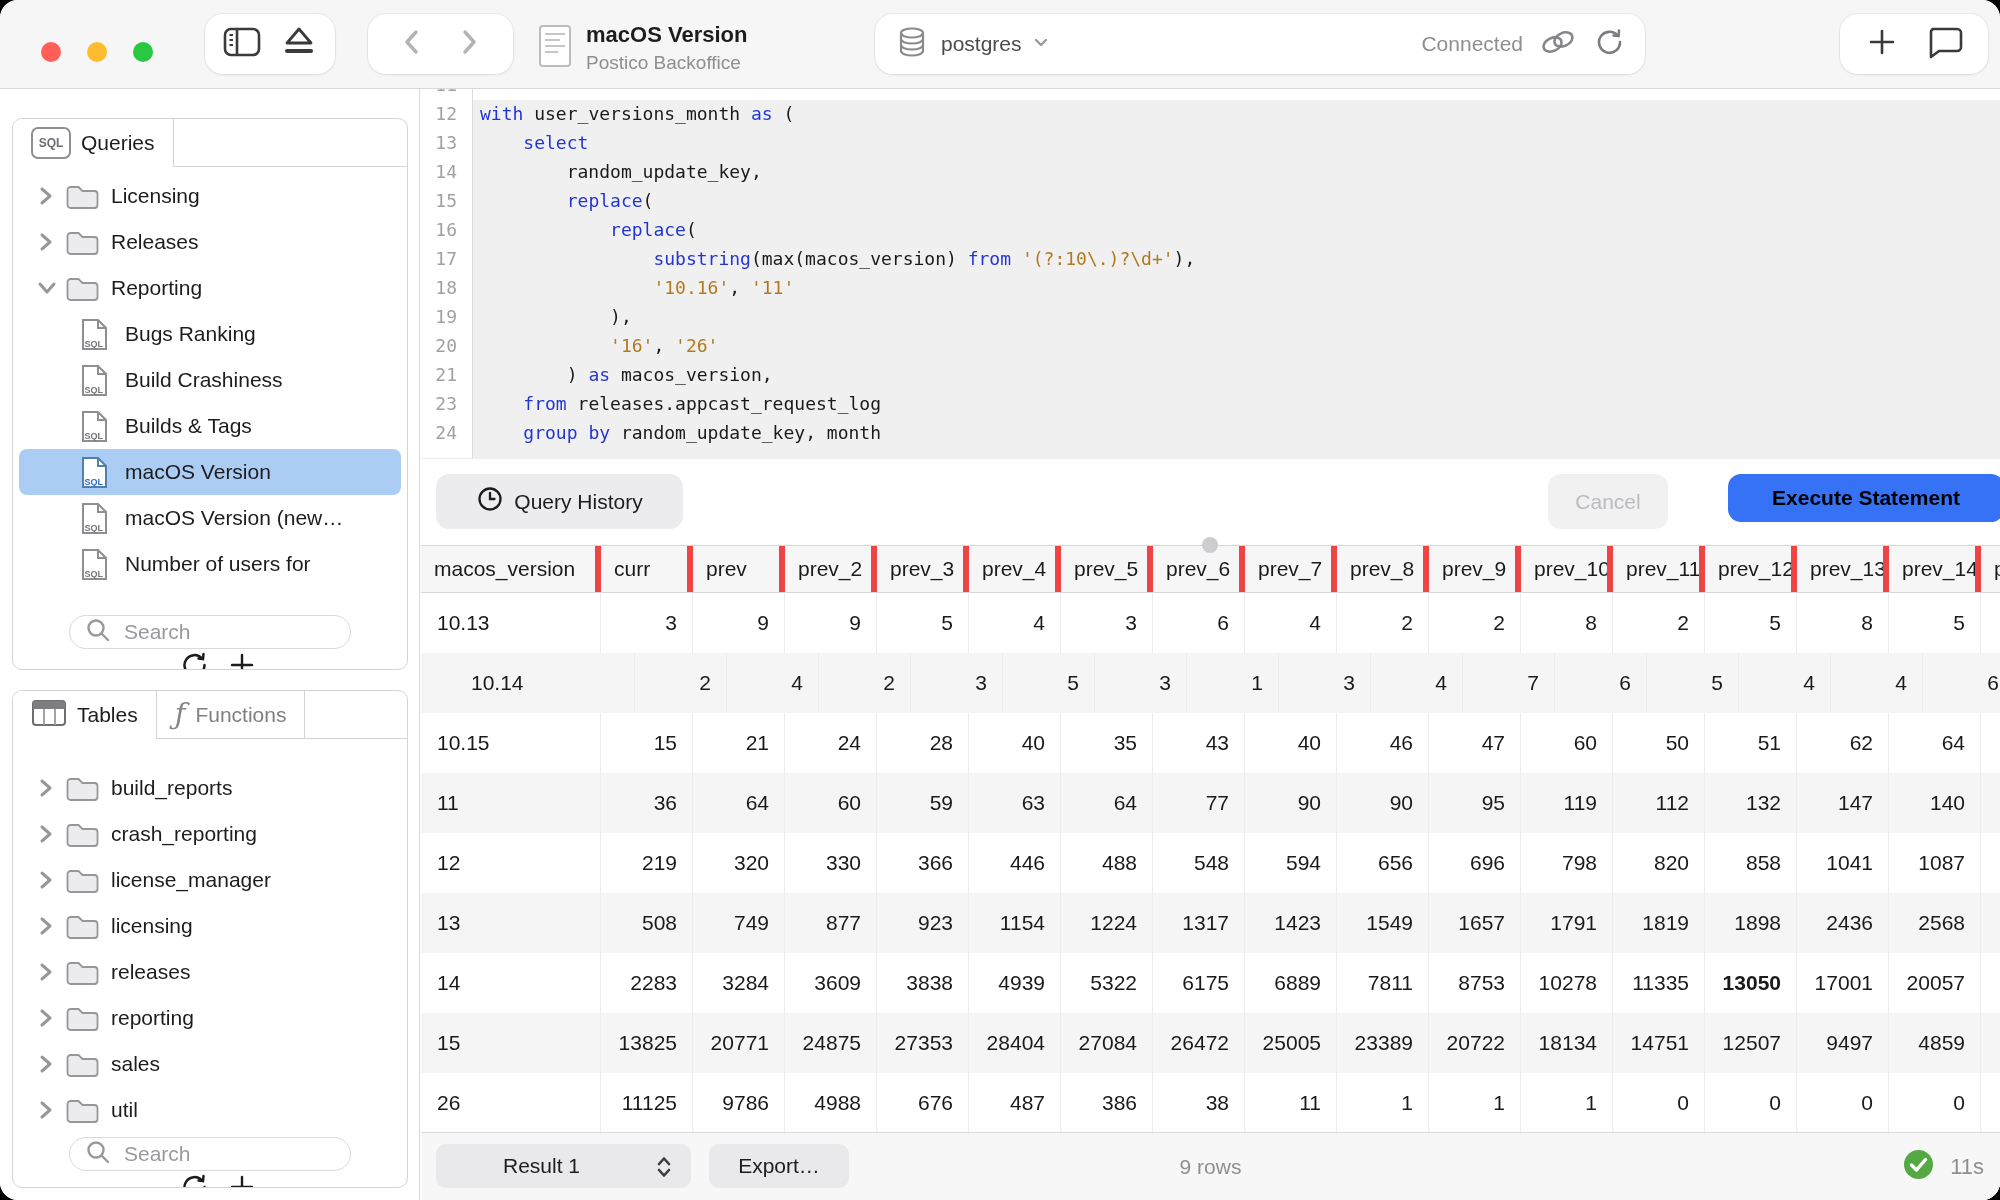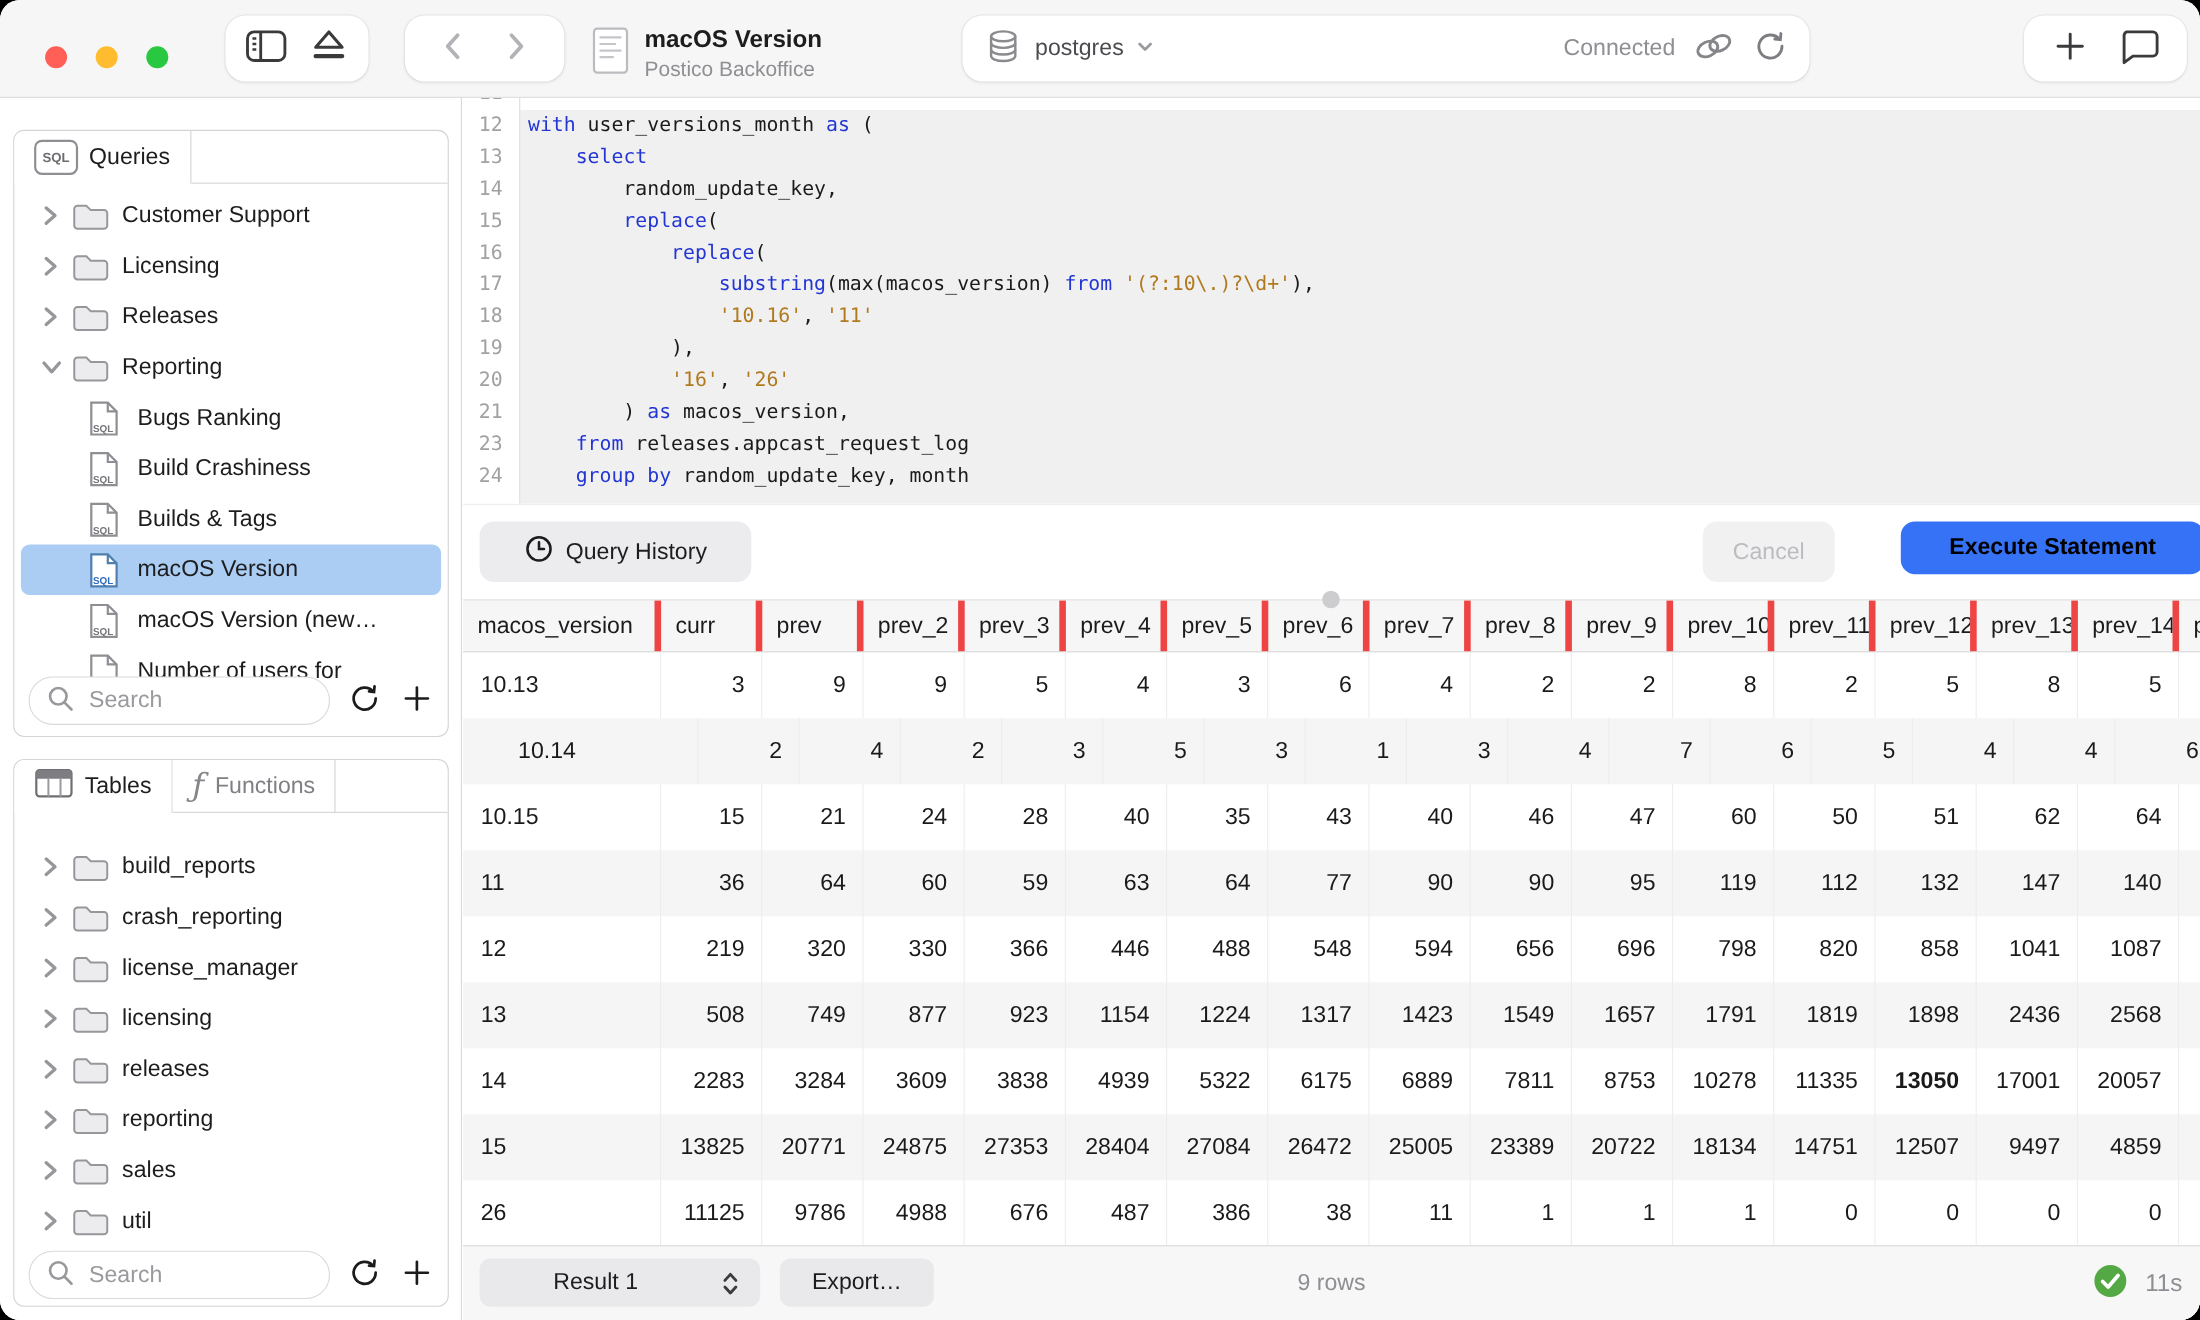--- a/index.html
+++ b/index.html
@@ -38,21 +38,21 @@
   .sql-badge{width:40px;height:32px;border:2px solid #8e8e93;border-radius:7px;display:flex;align-items:center;justify-content:center;font-size:12px;font-weight:bold;color:#6d6d72;background:#fff;box-sizing:border-box;}
   .tree{position:absolute;left:0;right:0;overflow:hidden;}
   .tree-q{top:48px;height:446px;padding-top:6px;}
   .tree-t{top:48px;height:394px;padding-top:26px;}
   .trow{height:46px;display:flex;align-items:center;padding-left:22px;font-size:21px;color:#1d1d1f;}
   .trow .chev{width:30px;display:flex;align-items:center;}
   .trow .ficon{width:46px;display:flex;align-items:center;}
   .trow.file{padding-left:68px;}
   .trow.file .ficon{width:44px;}
   .trow.sel{background:#abcdf3;border-radius:8px;margin:0 6px;padding-left:62px;}
-  .searchrow{position:absolute;left:13px;right:13px;height:44px;display:flex;align-items:center;}
+  .searchrow{position:absolute;left:13px;right:13px;height:44px;display:flex;align-items:center;flex-direction:column;}
   .sr-q{top:496px;}
   .sr-t{top:446px;}
   .searchbox{width:282px;height:44px;border:1.5px solid #d9d9db;border-radius:22px;display:flex;align-items:center;padding:0 14px;box-sizing:border-box;background:#fff;}
   .searchbox input{border:none;outline:none;font-size:21px;color:#1d1d1f;width:100%;margin-left:10px;font-family:"Liberation Sans",sans-serif;background:transparent;}
   .searchbox input::placeholder{color:#9a9a9e;}
   .sr-icons{display:flex;align-items:center;gap:18px;margin-left:16px;}
   .fn-glyph{font-family:"DejaVu Serif",serif;font-style:italic;font-size:29px;color:#85858a;line-height:1;}
 
   
   .main{position:absolute;left:421px;top:89px;right:0;bottom:0;background:#fff;}
@@ -182,33 +182,20 @@
 
     <div class="panel p-queries">
       <div class="tabbar">
         <div class="tab">
           <span class="sql-badge">SQL</span>
           <span>Queries</span>
         </div>
         <div class="tab-rest"></div>
       </div>
       <div class="tree tree-q">
-          <div class="trow">
-            <span class="chev">
-              <svg width="22" height="24" viewBox="0 0 22 24" fill="none" stroke="#97979b" stroke-width="3" stroke-linecap="round" stroke-linejoin="round">
-                <polyline points="7,5 15,12 7,19"></polyline>
-              </svg>
-            </span>
-            <span class="ficon">
-              <svg width="35" height="29" viewBox="0 0 35 29">
-                <path d="M2.5 8 a3 3 0 0 1 3-3 h8 l4 4 h12 a3 3 0 0 1 3 3 v11 a3 3 0 0 1 -3 3 h-24 a3 3 0 0 1 -3-3 Z" fill="#ececee" stroke="#97979b" stroke-width="1.8"></path>
-              </svg>
-            </span>
-            <span>Customer Support</span>
-          </div>
           <div class="trow">
             <span class="chev">
               <svg width="22" height="24" viewBox="0 0 22 24" fill="none" stroke="#97979b" stroke-width="3" stroke-linecap="round" stroke-linejoin="round">
                 <polyline points="7,5 15,12 7,19"></polyline>
               </svg>
             </span>
             <span class="ficon">
               <svg width="35" height="29" viewBox="0 0 35 29">
                 <path d="M2.5 8 a3 3 0 0 1 3-3 h8 l4 4 h12 a3 3 0 0 1 3 3 v11 a3 3 0 0 1 -3 3 h-24 a3 3 0 0 1 -3-3 Z" fill="#ececee" stroke="#97979b" stroke-width="1.8"></path>
               </svg>

